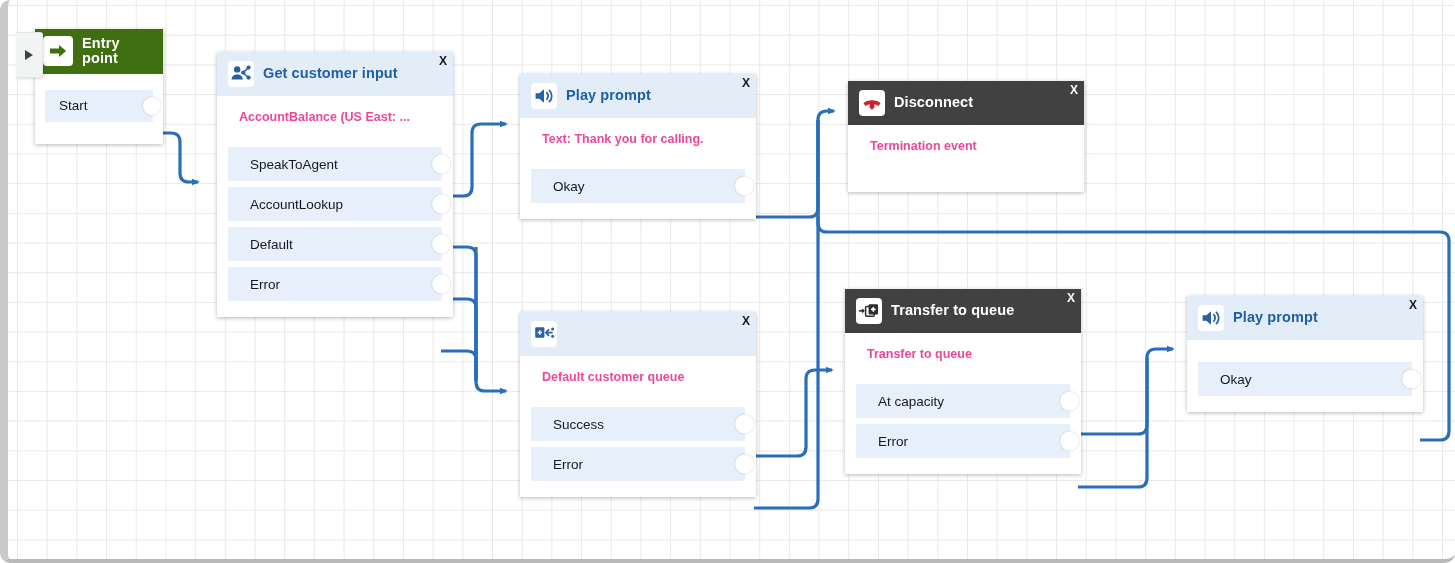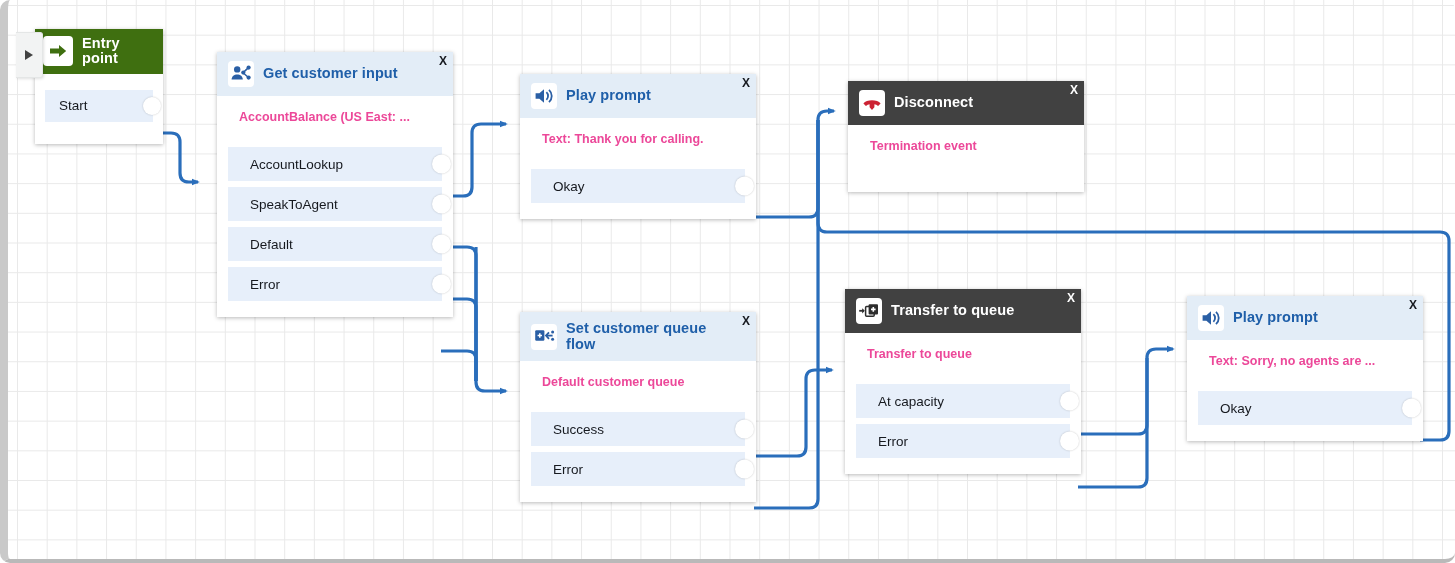--- a/index.html
+++ b/index.html
@@ -242,25 +242,25 @@
           <path d="M14.2 8.6 L17.6 5.4 M14.2 10.7 L17.6 13.8" stroke="#2a5fa5" stroke-width="1.5" fill="none"></path>
         </svg>
       </span>
       <span class="node-title">Get customer input</span>
       <span class="node-close">X</span>
     </div>
     <div class="node-subtitle">AccountBalance (US East: ...</div>
     <div class="node-body-pad"></div>
     <div class="port-list">
       <div class="port">
+        <span class="port-label">SpeakToAgent</span>
+        <span class="port-dot"></span>
+      </div>
+      <div class="port">
         <span class="port-label">AccountLookup</span>
-        <span class="port-dot"></span>
-      </div>
-      <div class="port">
-        <span class="port-label">SpeakToAgent</span>
         <span class="port-dot"></span>
       </div>
       <div class="port">
         <span class="port-label">Default</span>
         <span class="port-dot"></span>
       </div>
       <div class="port">
         <span class="port-label">Error</span>
         <span class="port-dot"></span>
       </div>
@@ -310,21 +310,20 @@
       <span class="node-icon">
         <svg width="22" height="22" viewBox="0 0 22 22">
           <rect x="2.2" y="4.2" width="9.2" height="10.6" rx="1.2" fill="#2a5fa5"></rect>
           <path d="M4.6 9.5 H9 M6.8 7.3 V11.7" stroke="#ffffff" stroke-width="1.5"></path>
           <path d="M19.6 9.6 H13.6" stroke="#2a5fa5" stroke-width="1.8" fill="none"></path>
           <path d="M16 6.4 L13 9.6 L16 12.8" stroke="#2a5fa5" stroke-width="1.8" fill="none"></path>
           <circle cx="19.6" cy="6" r="1.5" fill="#2a5fa5"></circle>
           <circle cx="19.6" cy="13.2" r="1.5" fill="#2a5fa5"></circle>
         </svg>
       </span>
-      <span class="node-title">Set customer queue flow</span>
       <span class="node-close">X</span>
     </div>
     <div class="node-subtitle">Default customer queue</div>
     <div class="node-body-pad"></div>
     <div class="port-list">
       <div class="port">
         <span class="port-label">Success</span>
         <span class="port-dot"></span>
       </div>
       <div class="port">
@@ -367,21 +366,20 @@
       <span class="node-icon">
         <svg width="22" height="22" viewBox="0 0 22 22">
           <path d="M2.6 8.2 H6.4 L11 4.2 V17.8 L6.4 13.8 H2.6 Z" fill="#2a5fa5"></path>
           <path d="M13.4 7.2 a5.2 5.2 0 0 1 0 7.6" stroke="#2a5fa5" stroke-width="1.8" fill="none"></path>
           <path d="M16 4.8 a8.4 8.4 0 0 1 0 12.4" stroke="#2a5fa5" stroke-width="1.8" fill="none"></path>
         </svg>
       </span>
       <span class="node-title">Play prompt</span>
       <span class="node-close">X</span>
     </div>
-    <div class="node-subtitle">Text: Sorry, no agents are ...</div>
     <div class="node-body-pad"></div>
     <div class="port-list">
       <div class="port">
         <span class="port-label">Okay</span>
         <span class="port-dot"></span>
       </div>
     </div>
   </div>
 
 </div>

